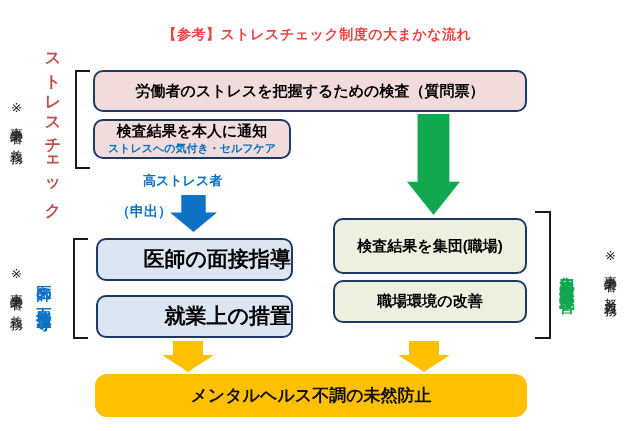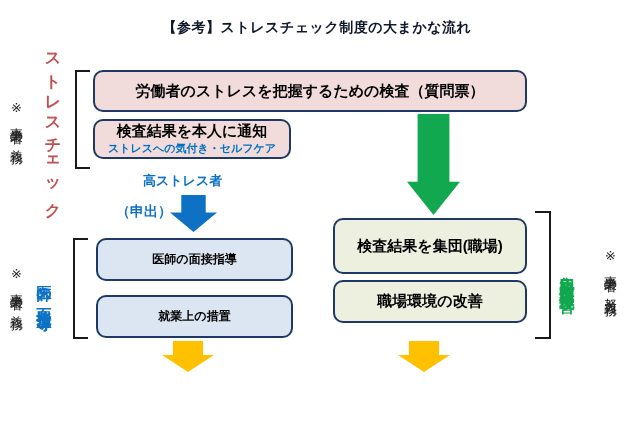--- a/index.html
+++ b/index.html
@@ -4,23 +4,23 @@
 <style>
   html,body{margin:0;padding:0;background:#ffffff;}
   .canvas{
     position:relative;
     width:634px;height:431px;
     background:#ffffff;
     font-family:"Liberation Sans","DejaVu Sans",sans-serif;
     overflow:hidden;
   }
   .title{
-    position:absolute;left:0;right:0;top:19px;
+    position:absolute;left:0;right:0;top:26px;
     text-align:center;
-    font-size:14px;font-weight:bold;color:#0f172a;
+    font-size:14px;font-weight:bold;color:#ef4444;
     letter-spacing:0.5px;
   }
   
   .vtext{
     position:absolute;
     writing-mode:vertical-rl;
     text-orientation:upright;
     line-height:1;
     white-space:nowrap;
     display:flex;align-items:center;justify-content:center;
@@ -46,21 +46,21 @@
     line-height:1.25;
   }
   .box-pink{background:#f2dcdb;}
   .box-blue{background:#dce6f2;}
   .box-green{background:#eef0df;gap:43px;}
   .box-gold{
     background:#ffc000;border:none;border-radius:12px;
     color:#111111;
   }
   .fs15{font-size:15px;}
-  .fs16{font-size:12px;}
+  .fs16{font-size:21px;align-items:flex-end;}
   .fs17{font-size:17px;}
   .sub-blue{font-size:11px;color:#0070c0;font-weight:bold;margin-top:1px;}
   
   .freelabel{position:absolute;font-weight:bold;color:#0e72c4;white-space:nowrap;}
   
   .arrow{position:absolute;}
   .arrow-blue{
     background:#0e72c4;
     clip-path:polygon(24% 0,76% 0,76% 47%,100% 47%,50% 100%,0 47%,24% 47%);
   }
@@ -117,14 +117,17 @@
   <div class="box box-green fs15" style="left:333px;top:218px;width:194px;height:56px;">
     <span>検査結果を集団(職場)</span>
   </div>
   <div class="box box-green fs15" style="left:333px;top:280px;width:194px;height:43px;">
     <span>職場環境の改善</span>
   </div>
 
   <div class="arrow arrow-gold" style="left:162px;top:341px;width:52px;height:31px;"></div>
   <div class="arrow arrow-gold" style="left:398px;top:341px;width:52px;height:31px;"></div>
 
+  <div class="box box-gold fs17" style="left:95px;top:374px;width:432px;height:43px;">
+    <span>メンタルヘルス不調の未然防止</span>
+  </div>
 
 </div>
 
 </body></html>

